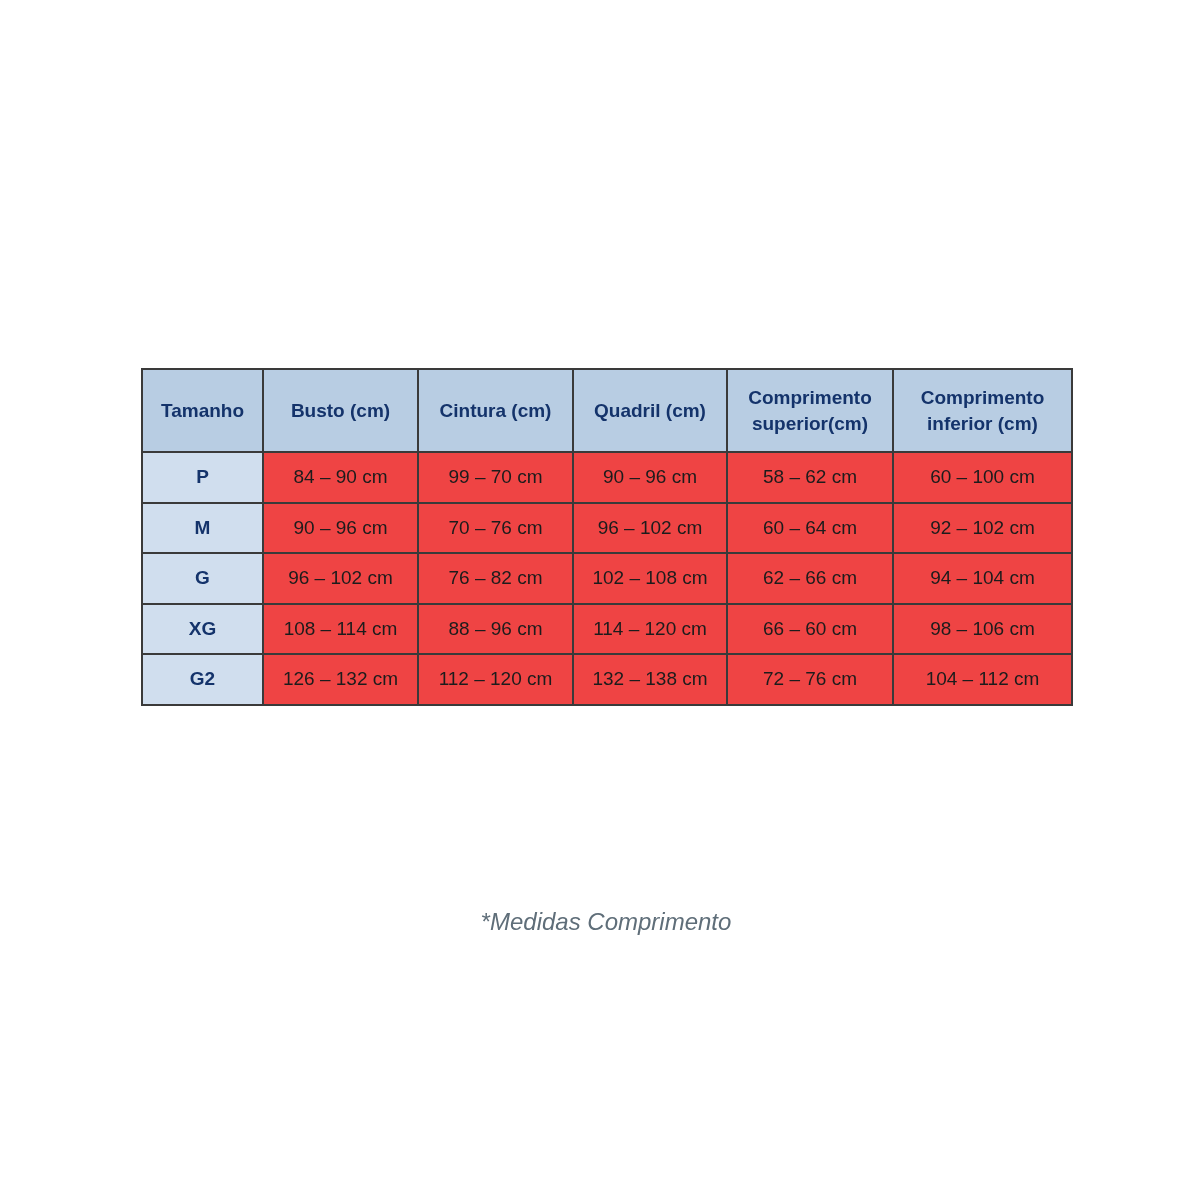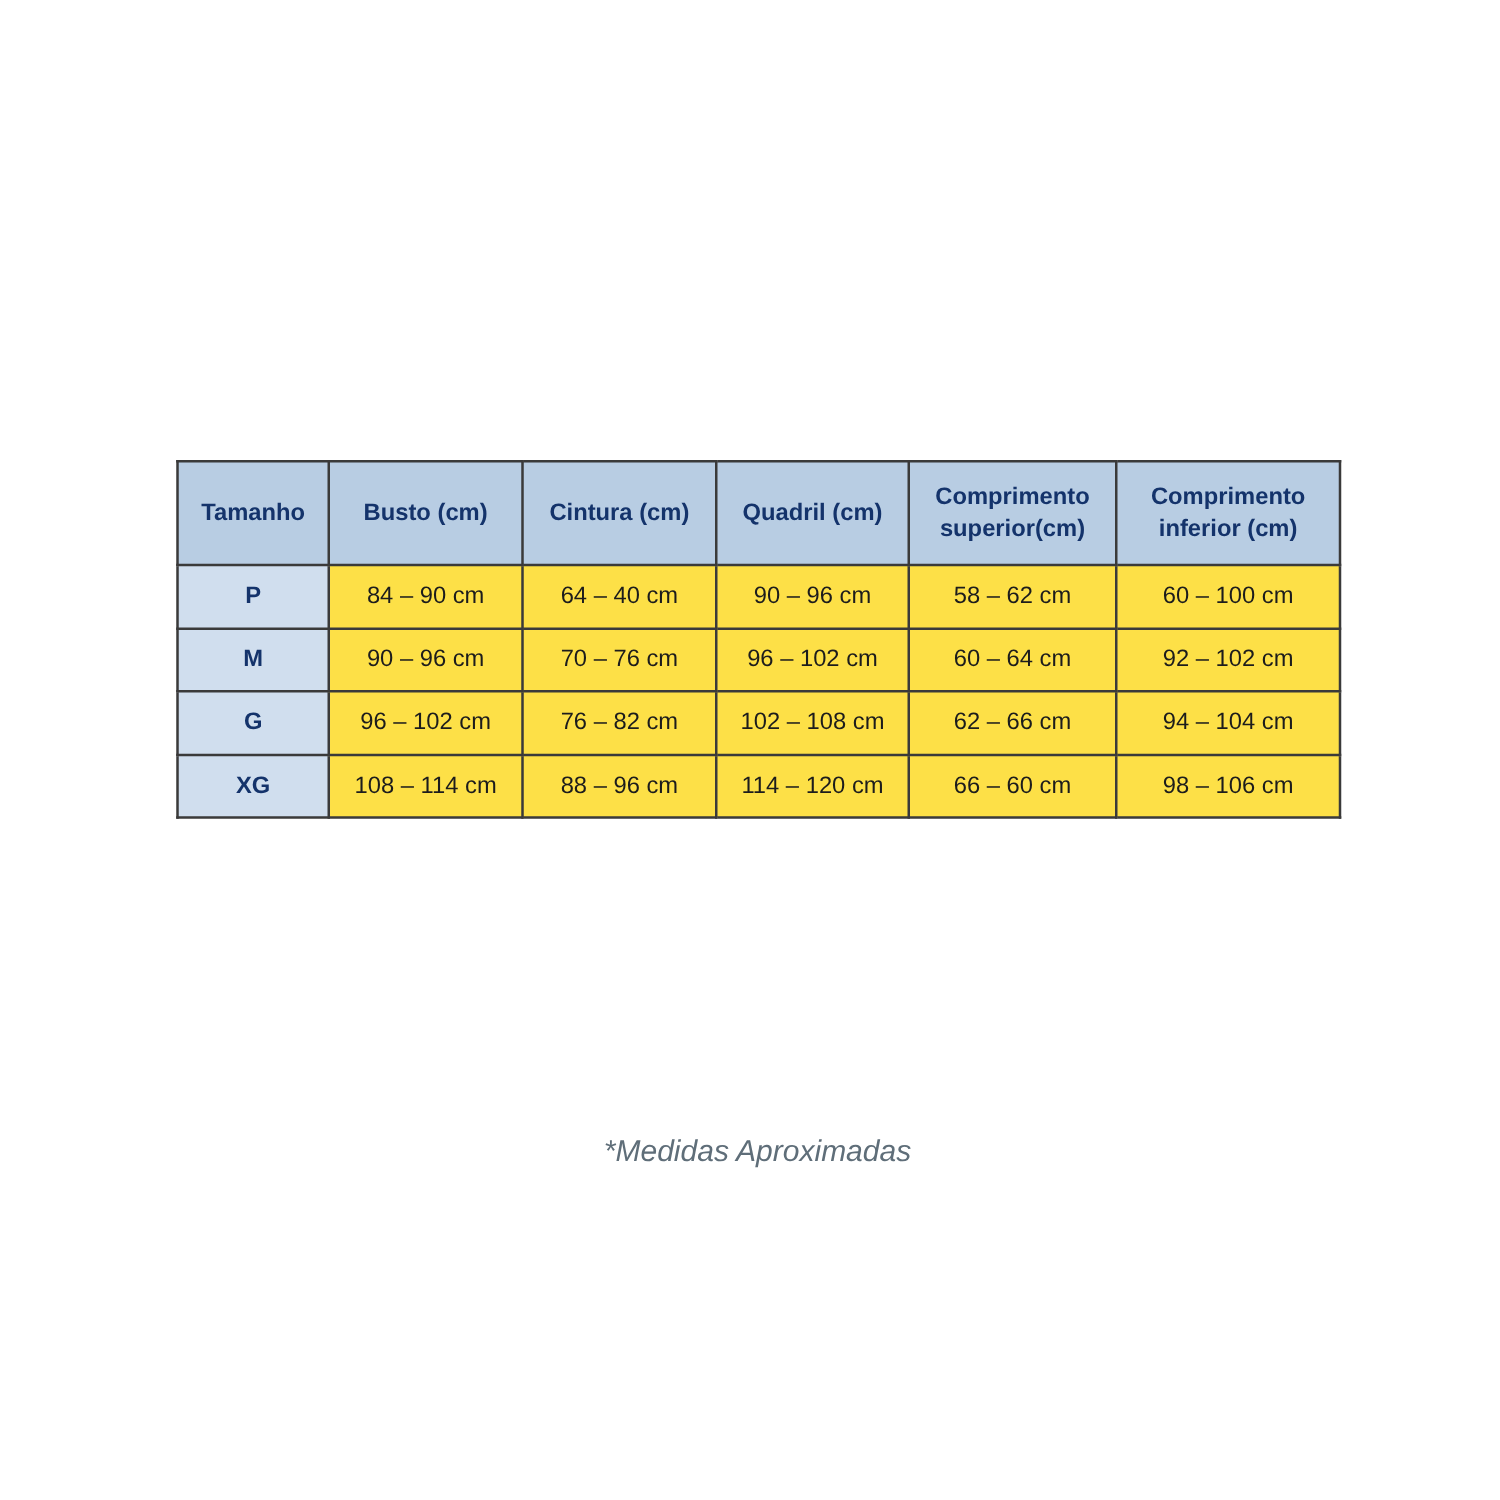--- a/index.html
+++ b/index.html
@@ -32,21 +32,21 @@
   }
   table.size-chart th {
     background: #b8cde3;
     color: #14336b;
     font-weight: bold;
     font-size: 19px;
     line-height: 1.35;
     height: 83px;
   }
   table.size-chart td {
-    background: #fde047;
+    background: #ef4444;
     color: #1c1c1c;
     font-size: 19px;
     height: 50.5px;
   }
   table.size-chart td.size-cell {
     background: #d0deee;
     color: #14336b;
     font-weight: bold;
   }
   .footnote {
@@ -80,21 +80,21 @@
         <th>Cintura (cm)</th>
         <th>Quadril (cm)</th>
         <th>Comprimento superior(cm)</th>
         <th>Comprimento inferior (cm)</th>
       </tr>
     </thead>
     <tbody>
       <tr>
         <td class="size-cell">P</td>
         <td>84 – 90 cm</td>
-        <td>64 – 40 cm</td>
+        <td>99 – 70 cm</td>
         <td>90 – 96 cm</td>
         <td>58 – 62 cm</td>
         <td>60 – 100 cm</td>
       </tr>
       <tr>
         <td class="size-cell">M</td>
         <td>90 – 96 cm</td>
         <td>70 – 76 cm</td>
         <td>96 – 102 cm</td>
         <td>60 – 64 cm</td>
@@ -109,17 +109,25 @@
         <td>94 – 104 cm</td>
       </tr>
       <tr>
         <td class="size-cell">XG</td>
         <td>108 – 114 cm</td>
         <td>88 – 96 cm</td>
         <td>114 – 120 cm</td>
         <td>66 – 60 cm</td>
         <td>98 – 106 cm</td>
       </tr>
+      <tr>
+        <td class="size-cell">G2</td>
+        <td>126 – 132 cm</td>
+        <td>112 – 120 cm</td>
+        <td>132 – 138 cm</td>
+        <td>72 – 76 cm</td>
+        <td>104 – 112 cm</td>
+      </tr>
     </tbody>
   </table>
 </div>
 
-<div class="footnote">*Medidas Aproximadas</div>
+<div class="footnote">*Medidas Comprimento</div>
 
 </body></html>

